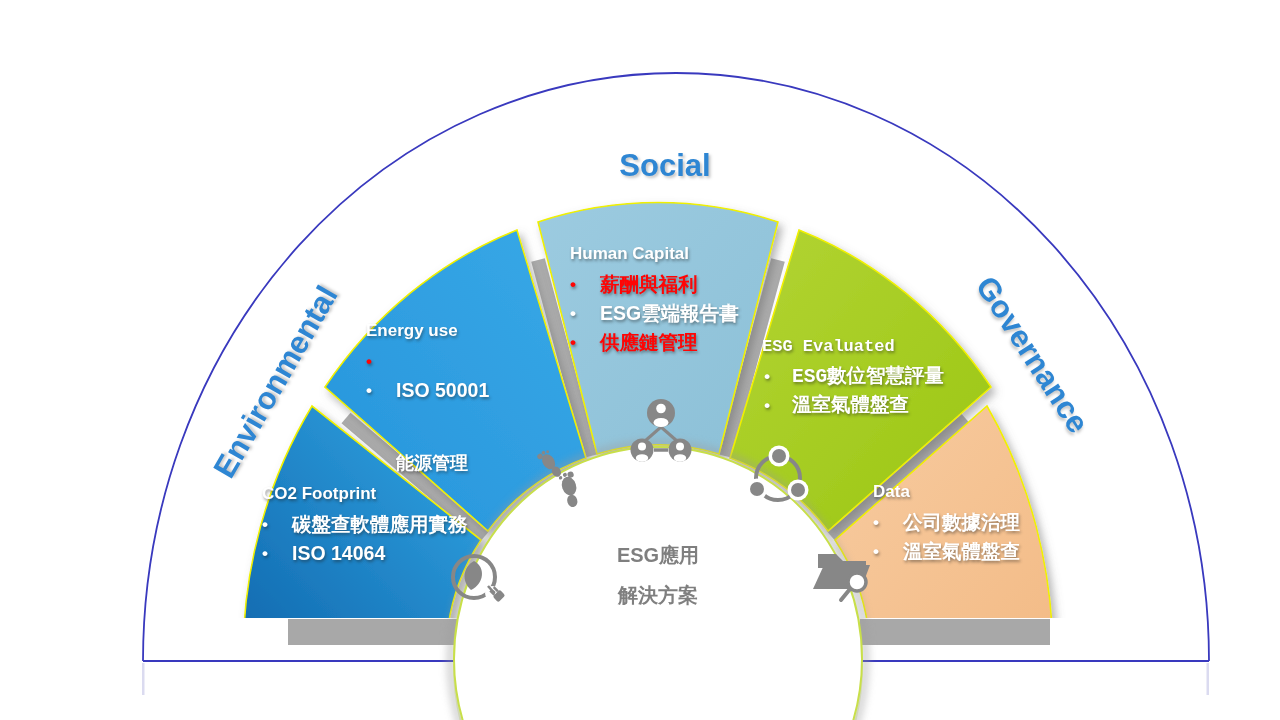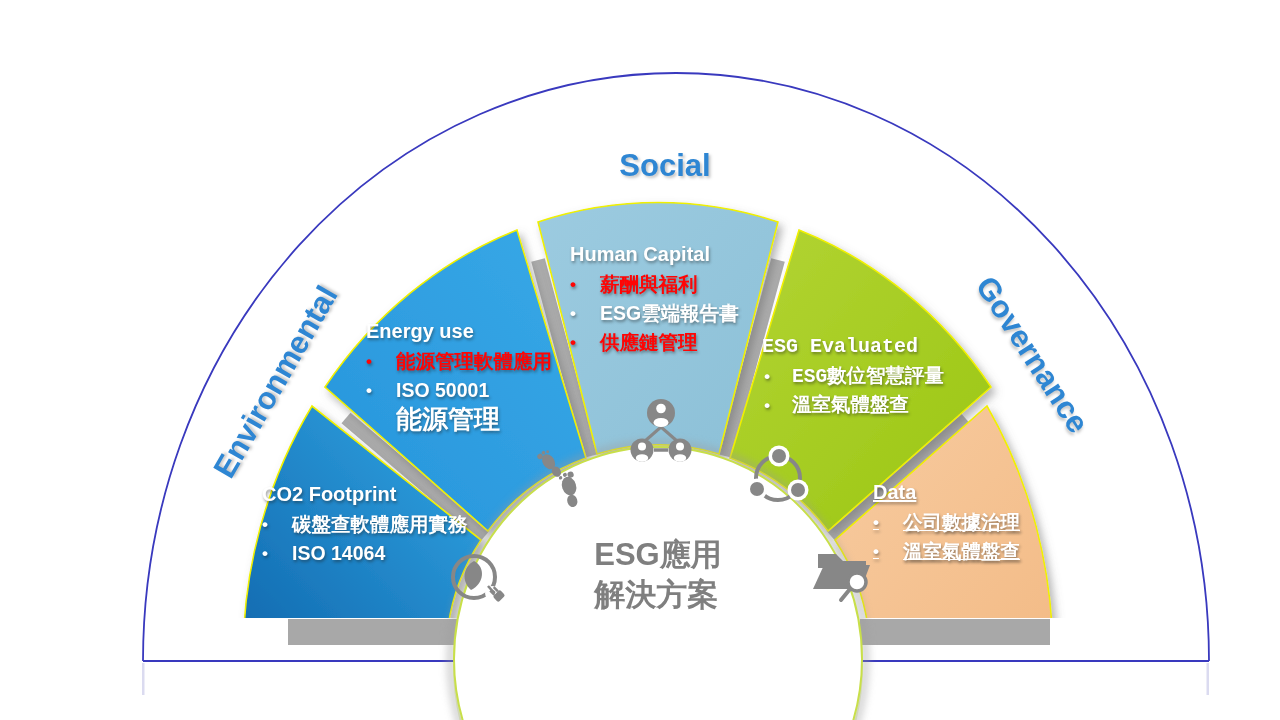--- a/index.html
+++ b/index.html
@@ -6,27 +6,27 @@
   .stage{position:relative;width:1280px;height:720px;background:#fff;overflow:hidden;
          font-family:"Liberation Sans","DejaVu Sans",sans-serif;}
   .stage svg{position:absolute;left:0;top:0;}
   .arc-label{position:absolute;font-size:31px;font-weight:bold;color:#2E86D3;
              text-shadow:2px 2px 3px rgba(90,90,90,.35);white-space:nowrap;}
   .lbl-social{left:665px;top:166px;transform:translate(-50%,-50%);}
   .lbl-env{left:276px;top:382px;transform:translate(-50%,-50%) rotate(-60deg);}
   .lbl-gov{left:1032px;top:355px;transform:translate(-50%,-50%) rotate(57deg);}
   .seg-text{position:absolute;color:#fff;font-weight:bold;
             text-shadow:1px 2px 3px rgba(30,30,30,.45);}
-  .seg-title{font-size:20px;line-height:26px;margin-bottom:3px;white-space:nowrap;}
+  .seg-title{font-size:17px;line-height:26px;margin-bottom:3px;white-space:nowrap;}
   .seg-item{display:flex;font-size:19.5px;line-height:29px;white-space:nowrap;}
   .seg-item .dot{flex:0 0 30px;width:30px;font-size:17px;}
   .seg-item[data-tone="red"]{color:#FE0505;}
-  .seg-sub{margin-left:30px;font-size:26px;line-height:29px;white-space:nowrap;}
+  .seg-sub{margin-left:30px;font-size:18px;line-height:29px;white-space:nowrap;margin-top:44px;}
   .center-label{position:absolute;left:658px;top:535px;transform:translateX(-50%);
-                text-align:left;color:#7F7F7F;font-size:31px;line-height:40px;
+                text-align:center;color:#7F7F7F;font-size:20px;line-height:40px;
                 font-weight:bold;white-space:nowrap;}
 </style>
 </head>
 <body>
 
 <div class="stage">
 
 <svg width="1280" height="720" viewBox="0 0 1280 720">
   <defs>
     <linearGradient id="gradCO2" x1="0" y1="1" x2="1" y2="0">
@@ -171,21 +171,20 @@
   <div class="seg-item" data-tone="white">
     <span class="dot">•</span>
     <span class="itm">ISO 14064</span>
   </div>
 </div>
 
 <div class="seg-text" style="left:366px;top:318px;width:220px;">
   <div class="seg-title">Energy use</div>
   <div class="seg-item" data-tone="red">
     <span class="dot">•</span>
-    <span class="itm">能源管理軟體應用</span>
   </div>
   <div class="seg-item" data-tone="white">
     <span class="dot">•</span>
     <span class="itm">ISO 50001</span>
   </div>
   <div class="seg-sub">能源管理</div>
 </div>
 
 <div class="seg-text" style="left:570px;top:241px;width:210px;">
   <div class="seg-title">Human Capital</div>
@@ -208,21 +207,21 @@
   <div class="seg-item" data-tone="white">
     <span class="dot">•</span>
     <span class="itm">ESG數位智慧評量</span>
   </div>
   <div class="seg-item" data-tone="white">
     <span class="dot">•</span>
     <span class="itm">溫室氣體盤查</span>
   </div>
 </div>
 
-<div class="seg-text" style="left:873px;top:479px;width:190px;text-decoration:underline;">
+<div class="seg-text" style="left:873px;top:479px;width:190px;">
   <div class="seg-title">Data</div>
   <div class="seg-item" data-tone="white">
     <span class="dot">•</span>
     <span class="itm">公司數據治理</span>
   </div>
   <div class="seg-item" data-tone="white">
     <span class="dot">•</span>
     <span class="itm">溫室氣體盤查</span>
   </div>
 </div>

